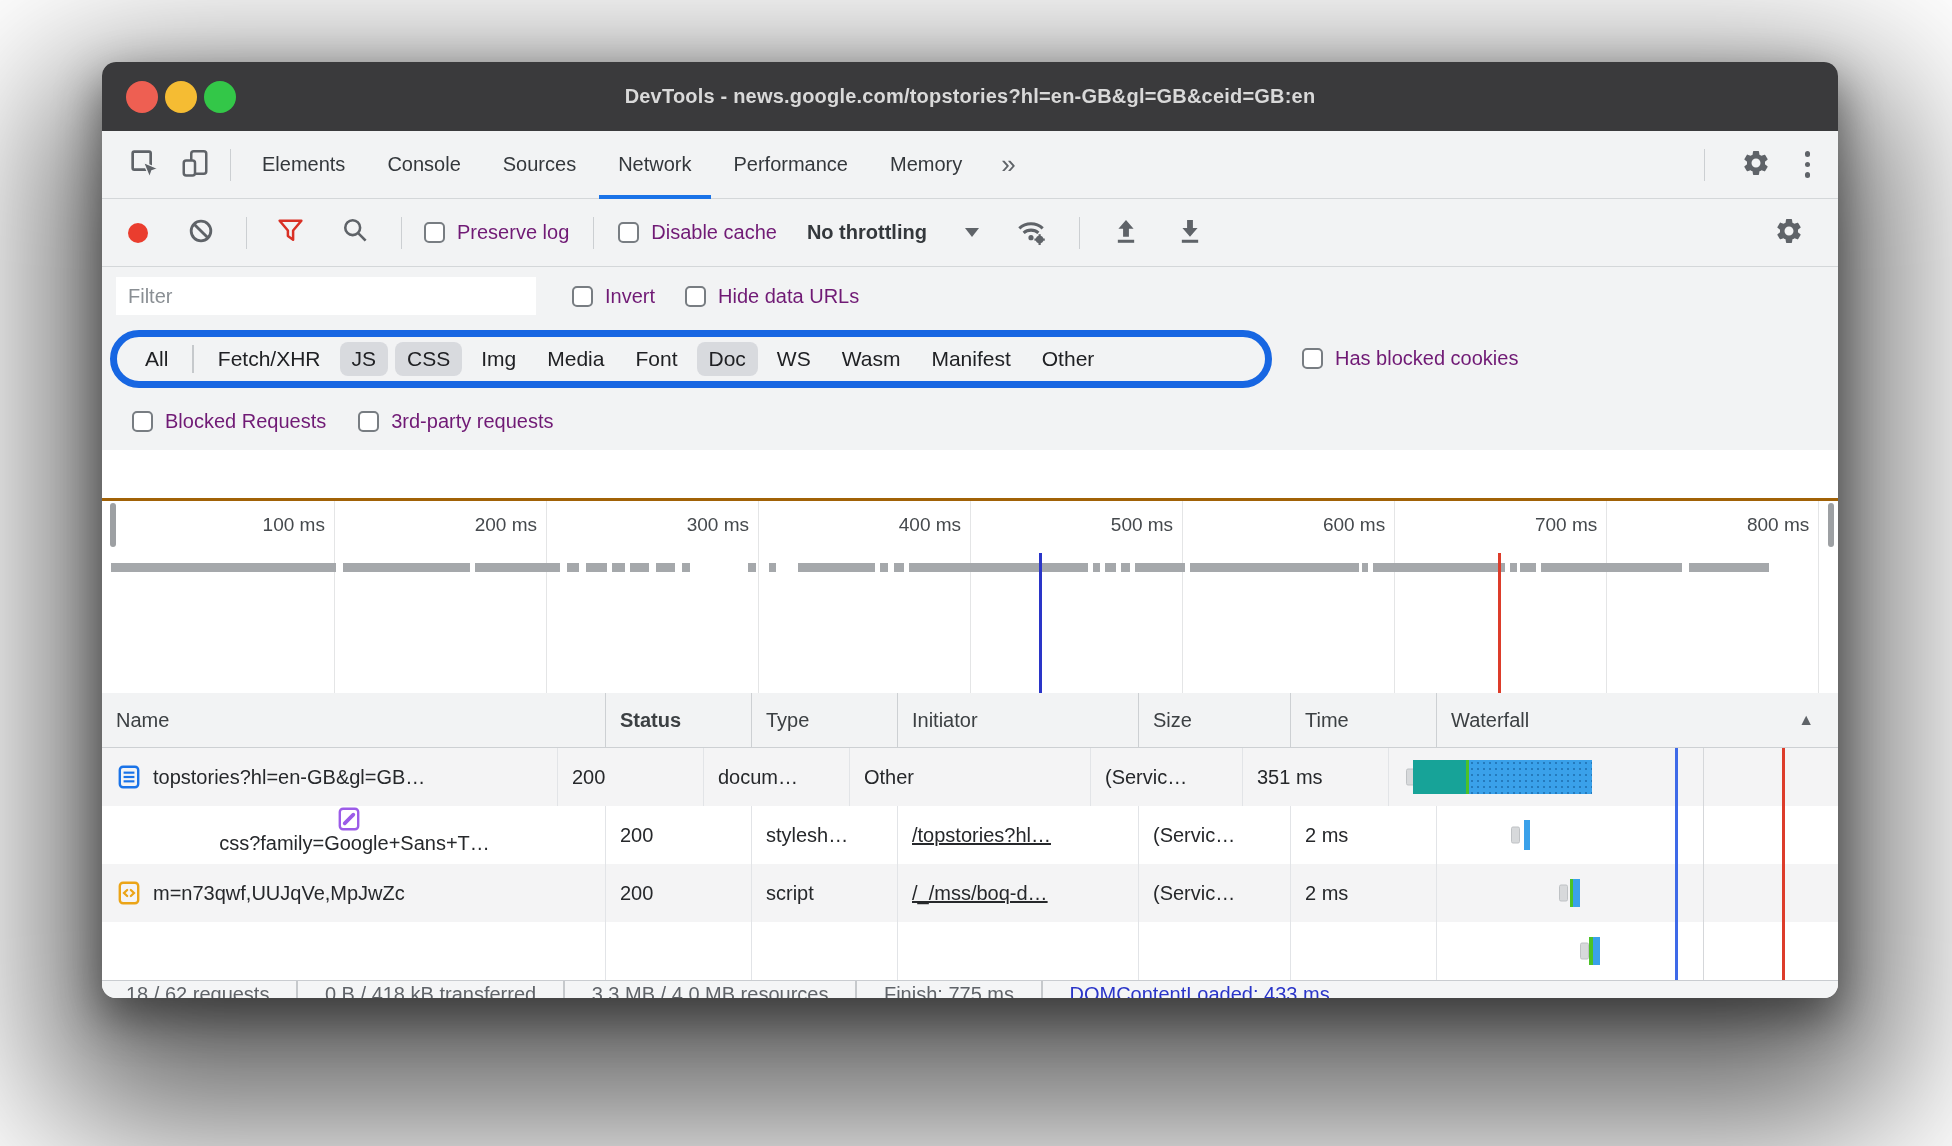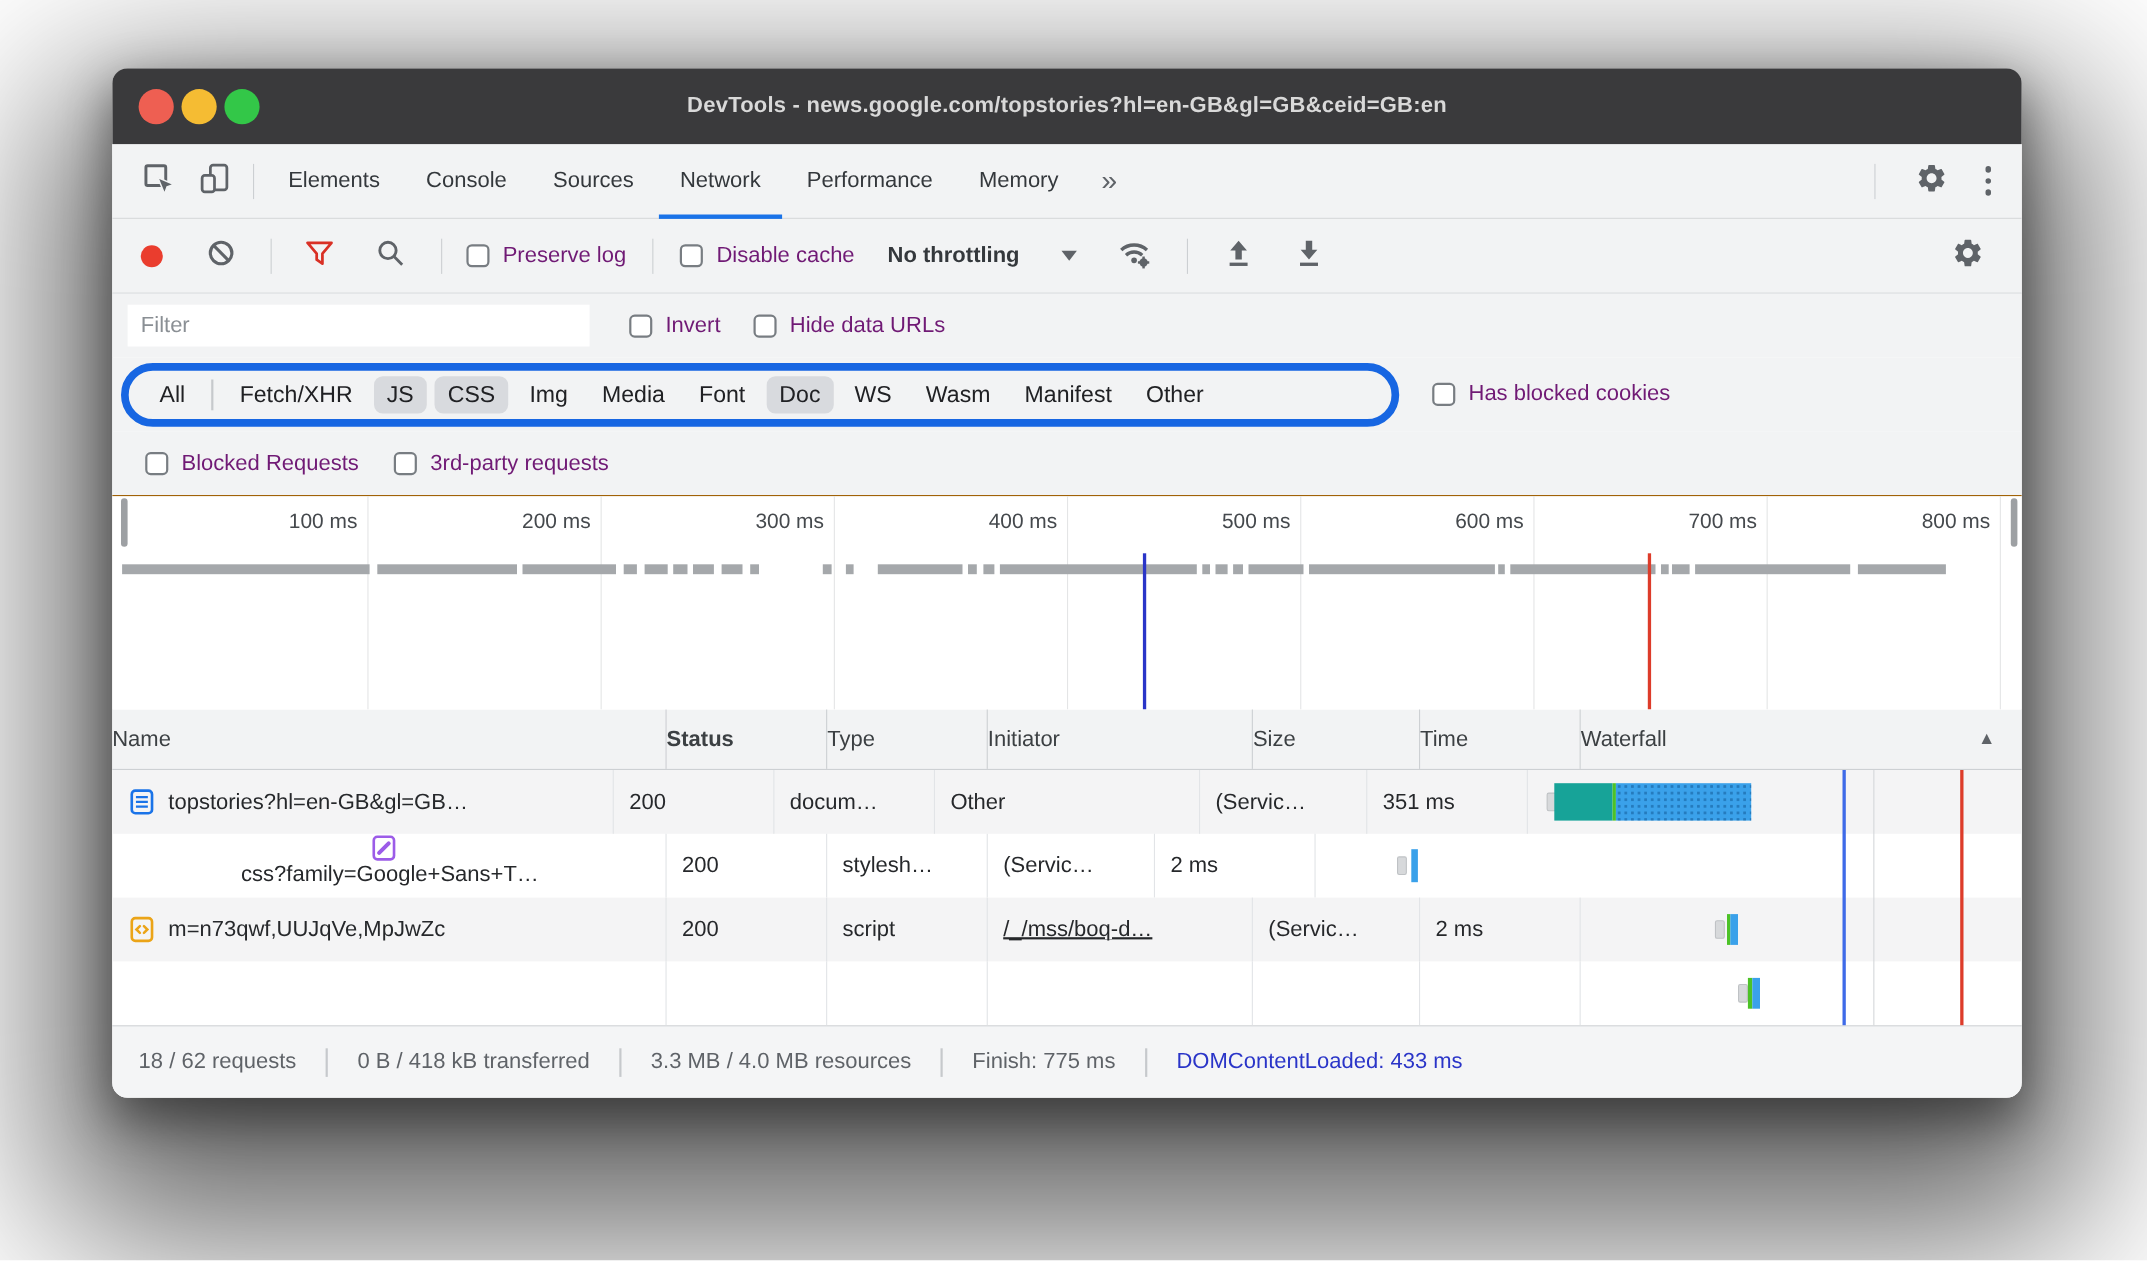--- a/index.html
+++ b/index.html
@@ -52,30 +52,30 @@
   .pillsrow { flex:0 0 67px; background:#f2f3f4; display:flex; align-items:center; }
   .hlrect { margin-left:8px; width:1162px; height:58px; border:7px solid #1766e2; border-radius:30px; display:flex; align-items:center; padding:0 10px 0 16px; gap:7px; }
   .pill { font-size:21px; color:#202124; padding:5px 12px; border-radius:8px; white-space:nowrap; }
   .pill.selected { background:#d8dade; }
   .pill-div { width:1.5px; height:28px; background:#c6c9cc; margin:0 5px; flex:0 0 auto; }
 
   
   .blockedrow { flex:0 0 58px; background:#f2f3f4; display:flex; align-items:center; gap:32px; padding-left:30px; }
 
   
-  .overview { flex:0 0 195px; background:#ffffff; border-top:1px solid #a16207; position:relative; overflow:hidden; }
+  .overview { flex:0 0 195px; background:#ffffff; border-top:3px solid #a16207; position:relative; overflow:hidden;margin-top:48px; }
   .ov-grid { position:absolute; top:0; bottom:0; width:1px; background:#e4e5e6; }
   .ov-label { position:absolute; top:13px; font-size:19px; color:#45494d; transform:translateX(-100%); white-space:nowrap; }
   .ov-band { position:absolute; top:62px; height:9px; background:#a5a8ab; }
   .ov-line { position:absolute; top:52px; bottom:0; width:3px; }
   .ov-thumb { position:absolute; width:6px; height:44px; border-radius:3px; background:#9da0a3; top:2px; }
 
   
   .thead { flex:0 0 55px; background:#f2f3f4; border-bottom:1px solid #cdd0d3; display:flex; }
-  .th { display:flex; align-items:center; font-size:20px; color:#3c4043; border-right:1px solid #cdd0d3; position:relative;text-align:center; }
+  .th { display:flex; align-items:center; padding-left:14px; font-size:20px; color:#3c4043; border-right:1px solid #cdd0d3; position:relative;text-align:center; }
   .th:last-child { border-right:none; }
   .sort-arrow { position:absolute; right:24px; top:50%; transform:translateY(-50%); font-size:16px; color:#5f6368; }
   .rows { flex:0 0 232px; position:relative; background:#fff; }
   .row { display:flex; height:58px; position:relative; }
   .row:nth-child(odd) { background:#f4f4f5; }
   .td { display:flex; align-items:center; padding:0 12px 0 14px; font-size:20px; color:#26282b; border-right:1px solid #e2e4e7; white-space:nowrap; overflow:hidden; }
   .td.right { justify-content:flex-start; }
   .td .lnk { text-decoration:underline; }
   .fileicon { display:flex; align-items:center; margin-right:11px; flex:0 0 auto; }
   .wf-cell { position:relative; border-right:none; padding:0; }
@@ -374,20 +374,23 @@
               </svg>
             </span>
             <span>css?family=Google+Sans+T…</span>
           </div>
           <div class="td" style="width: 146px;">
             <span>200</span>
           </div>
           <div class="td" style="width: 146px;">
             <span>stylesh…</span>
           </div>
+          <div class="td" style="width: 241px;">
+            <span class="lnk">/topstories?hl…</span>
+          </div>
           <div class="td" style="width: 152px;">
             <span>(Servic…</span>
           </div>
           <div class="td right" style="width: 146px;">
             <span>2 ms</span>
           </div>
           <div class="td wf-cell" style="width: 401px;">
             <div class="wf-tick" style="left: 18.4%;"></div>
             <div class="wf-bar wf-blue" style="left: 21.6%; width: 1.5%; height: 30px;"></div>
           </div>

